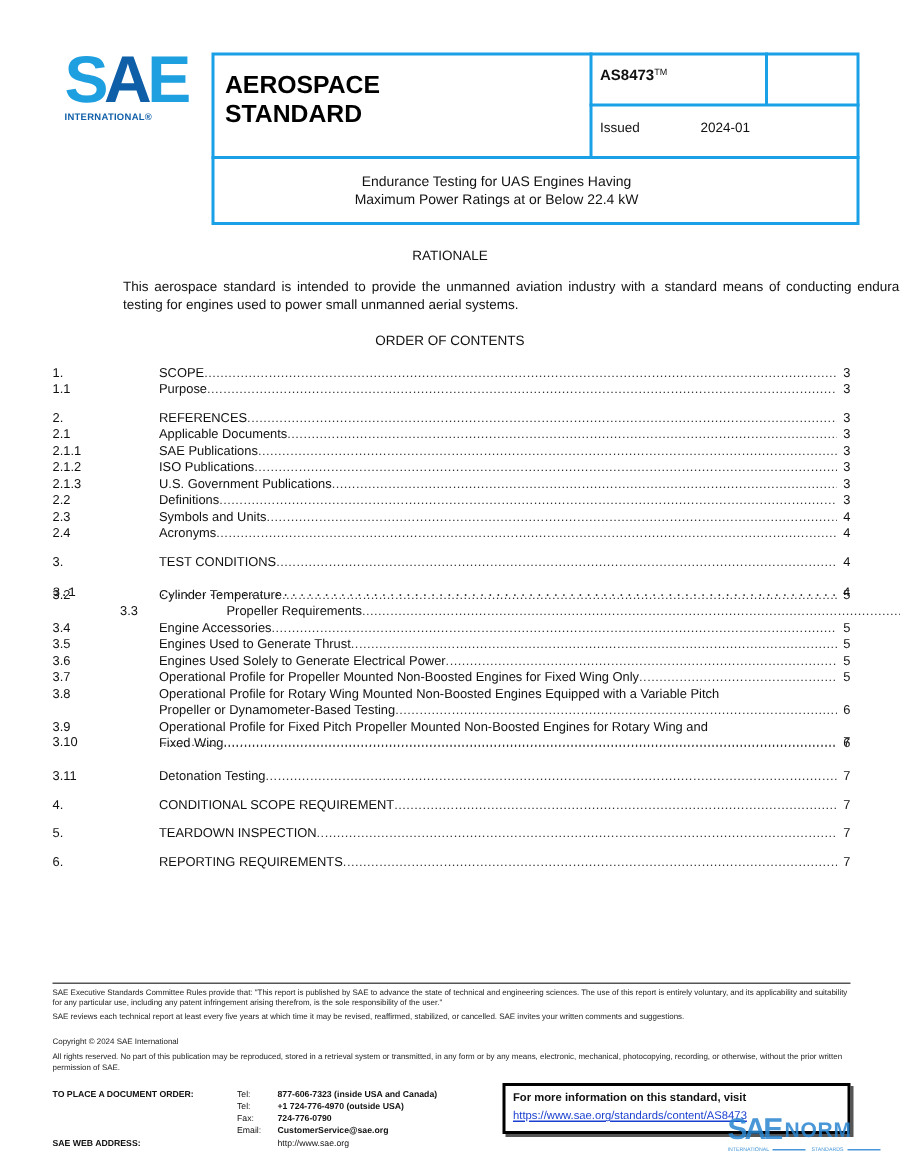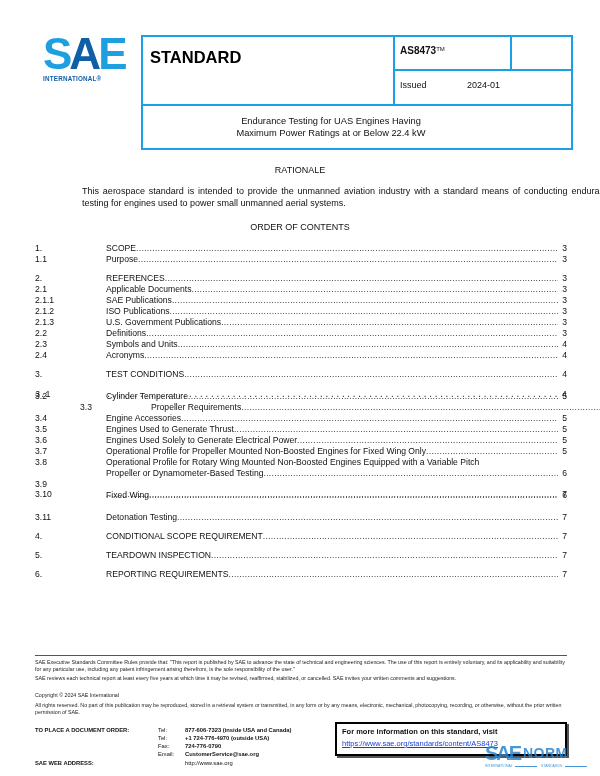--- a/index.html
+++ b/index.html
@@ -72,20 +72,21 @@
   <div class="logo-intl">INTERNATIONAL®</div>
 </div>
 
 <div class="abs hbox"></div>
 <div class="abs hb-vline1"></div>
 <div class="abs hb-vline2"></div>
 <div class="abs hb-hline-mid"></div>
 <div class="abs hb-hline"></div>
 
 <div class="abs aero-title">
+  <div>AEROSPACE</div>
   <div>STANDARD</div>
 </div>
 <div class="abs doc-num"><span>AS8473</span><sup>TM</sup></div>
 <div class="abs issued-lbl">Issued</div>
 <div class="abs issued-val">2024-01</div>
 <div class="abs doc-title">
   <div>Endurance Testing for UAS Engines Having</div>
   <div>Maximum Power Ratings at or Below 22.4 kW</div>
 </div>
 
@@ -241,20 +242,21 @@
       <span class="toc-num">3.8</span>
       <span class="toc-text" style="position: absolute; left: 71px; top: 0px;">Operational Profile for Rotary Wing Mounted Non-Boosted Engines Equipped with a Variable Pitch</span>
       <div class="toc-lead" style="top: 11px;">
         <span class="toc-text">Propeller or Dynamometer-Based Testing</span>
         <span class="toc-dots"></span>
         <span class="toc-page">6</span>
       </div>
     </div>
     <div class="toc-row" style="top: 236px;">
       <span class="toc-num">3.9</span>
+      <span class="toc-text" style="position: absolute; left: 71px; top: 0px;">Operational Profile for Fixed Pitch Propeller Mounted Non-Boosted Engines for Rotary Wing and</span>
       <div class="toc-lead" style="top: 11px;">
         <span class="toc-text">Fixed Wing</span>
         <span class="toc-dots"></span>
         <span class="toc-page">6</span>
       </div>
     </div>
     <div class="toc-row" style="top: 246px;">
       <span class="toc-num">3.10</span>
       <div class="toc-lead">
         <span class="toc-dots"></span>

